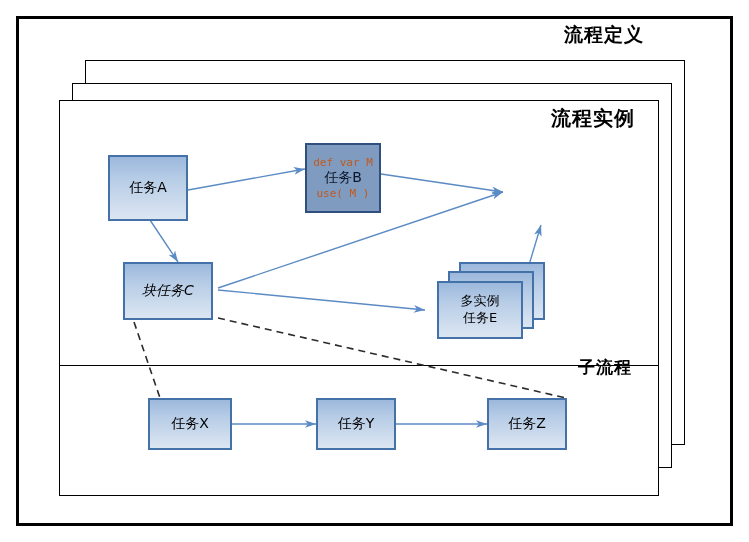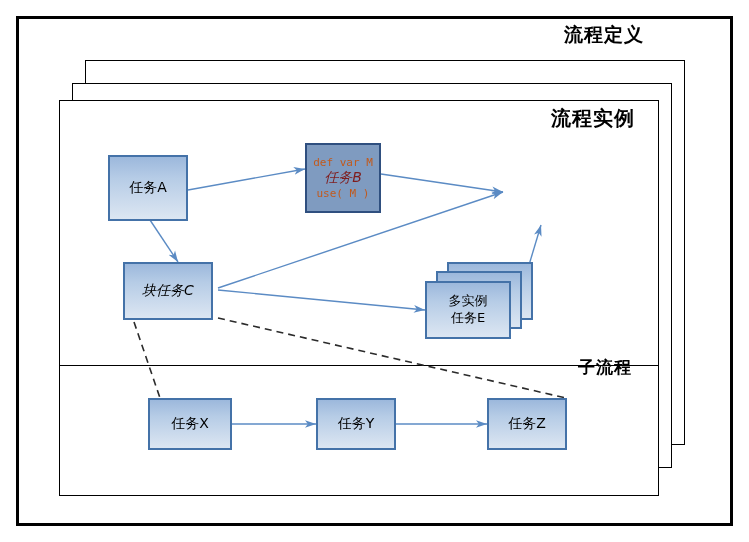--- a/index.html
+++ b/index.html
@@ -82,33 +82,33 @@
     gap:0px;
   }
   .node-b .code{
     color:#c05a1e;
     font-family:"DejaVu Sans Mono","Liberation Mono",monospace;
     font-size:11px;
     letter-spacing:0px;
     line-height:1.2;
   }
   .node-b .zh{
-    color:#7f1d1d;
+    color:#0f172a;
     font-size:14px;
     line-height:1.25;
-    font-style:italic;
   }
 
   
   .stack{position:absolute;}
   .stack .layer{
     position:absolute;
     box-sizing:border-box;
     border:2px solid #4472a8;
     background:linear-gradient(180deg,#9cb8dc 0%,#b6cce6 34%,#dce6f2 100%);
+    margin-left:12px;
   }
   .stack .front{
     display:flex;flex-direction:column;
     align-items:center;justify-content:center;
     font-size:13px;line-height:1.3;color:#000;
   }
 </style>
 </head>
 <body>
 

